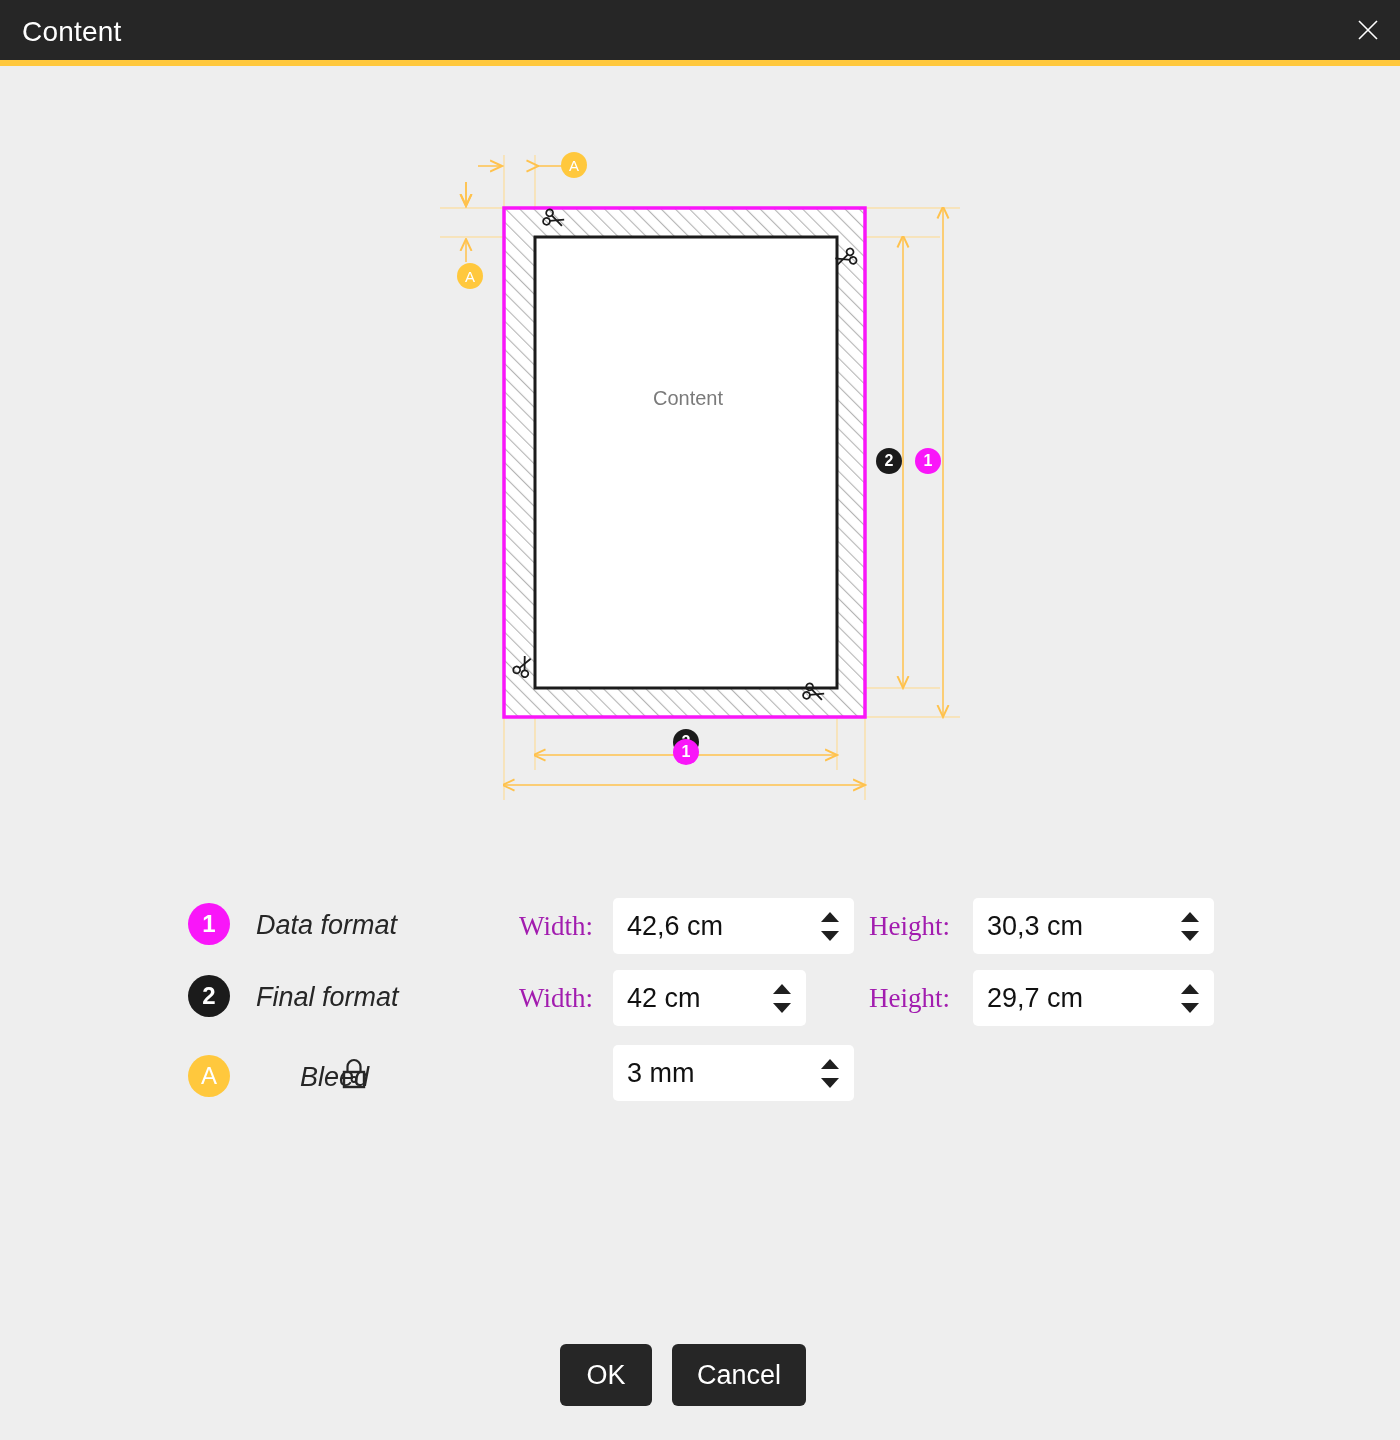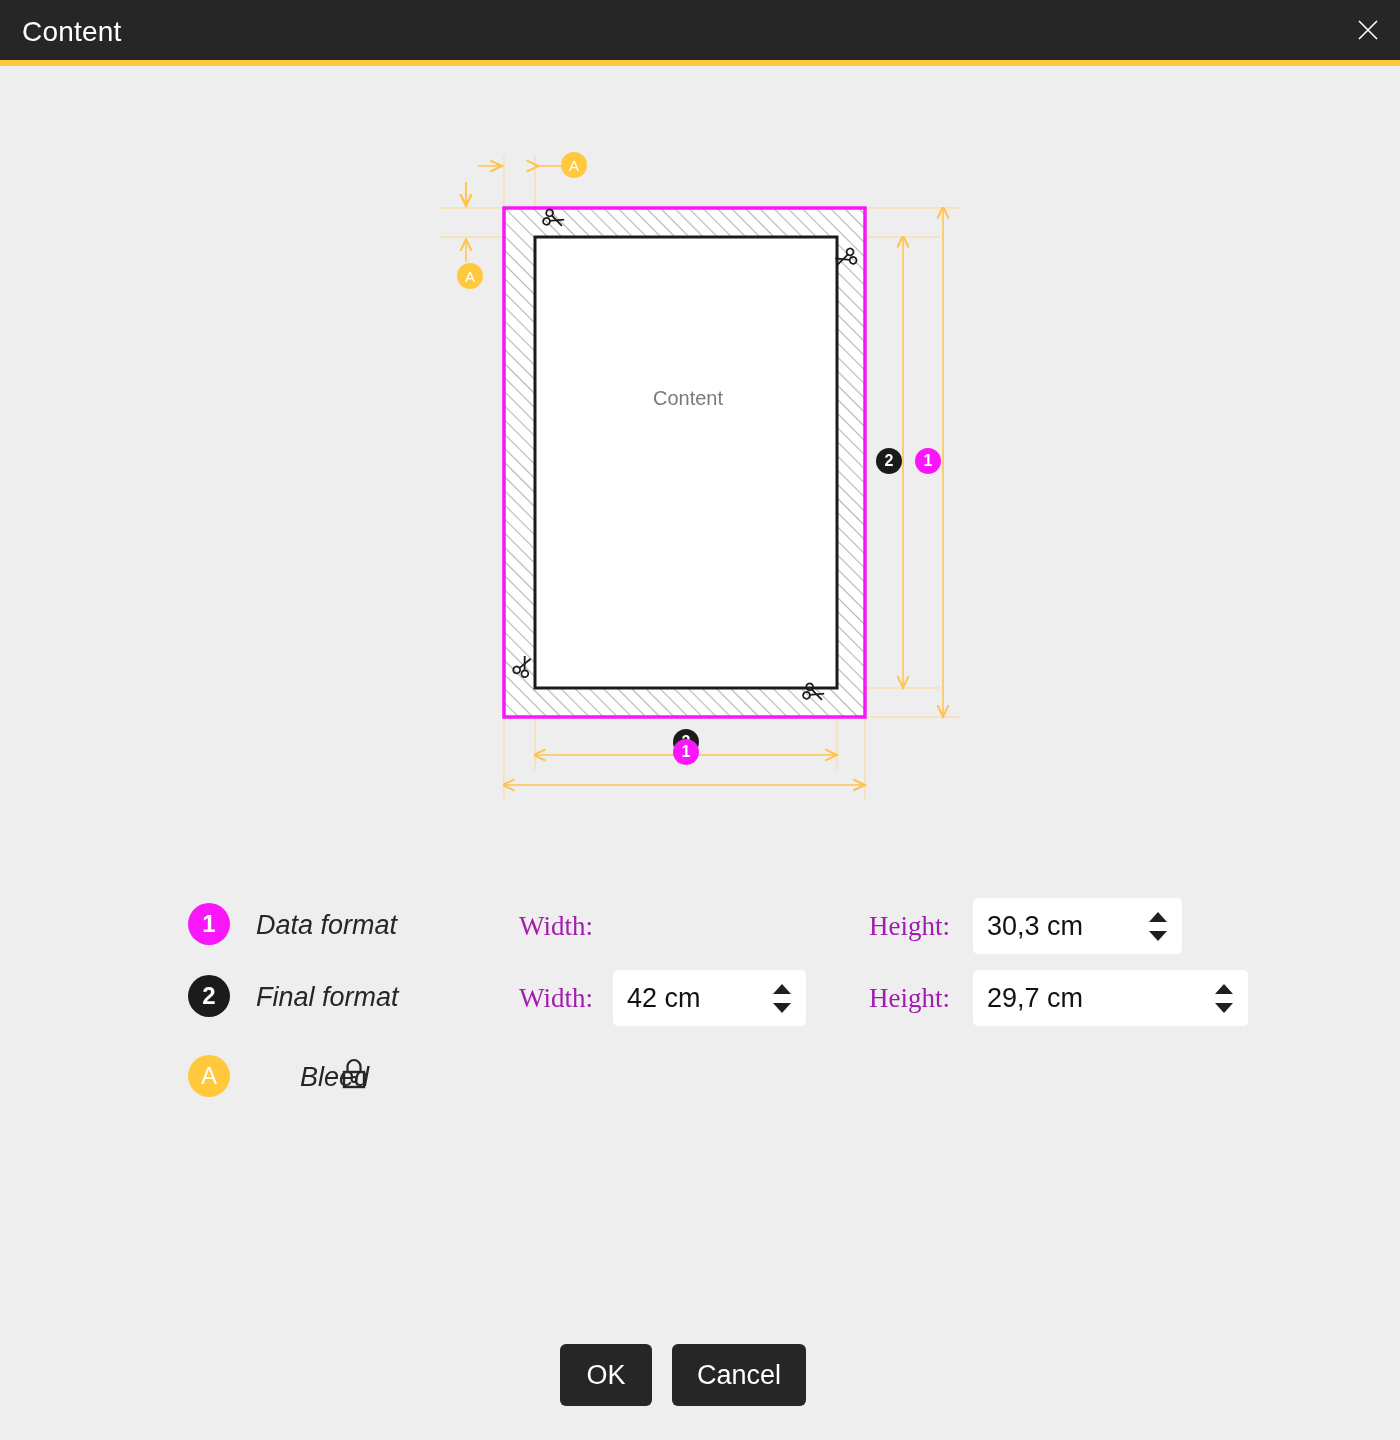--- a/index.html
+++ b/index.html
@@ -232,58 +232,72 @@
 
   <div class="content-label" style="left:213px; top:257px;">Content</div>
 </div>
 
 <div class="form">
 
   <div class="row-badge num" style="left:188px; top:903px; background:#f916f9;">1</div>
   <div class="row-label" style="left:256px; top:910px;">Data format</div>
 
   <div class="field-label" style="left:519px; top:911px;">Width:</div>
+  <div class="spin-field" style="left:613px; top:898px; width:241px;">
+    <div class="spin-value">42,6 cm</div>
+    <div class="spinner">
+      <div class="spin-up"></div>
+      <div class="spin-down"></div>
+    </div>
+  </div>
 
   <div class="field-label" style="left:869px; top:911px;">Height:</div>
-  <div class="spin-field" style="left:973px; top:898px; width:209px;">
+  <div class="spin-field" style="left:973px; top:898px; width:241px;">
     <div class="spin-value">30,3 cm</div>
     <div class="spinner">
       <div class="spin-up"></div>
       <div class="spin-down"></div>
     </div>
   </div>
 
   <div class="row-badge num" style="left:188px; top:975px; background:#1b1b1b;">2</div>
   <div class="row-label" style="left:256px; top:982px;">Final format</div>
 
   <div class="field-label" style="left:519px; top:983px;">Width:</div>
   <div class="spin-field" style="left:613px; top:970px; width:193px;">
     <div class="spin-value">42 cm</div>
     <div class="spinner">
       <div class="spin-up"></div>
       <div class="spin-down"></div>
     </div>
   </div>
 
   <div class="field-label" style="left:869px; top:983px;">Height:</div>
-  <div class="spin-field" style="left:973px; top:970px; width:275px;gap:24px;">
+  <div class="spin-field" style="left:973px; top:970px; width:241px;gap:24px;">
     <div class="spin-value">29,7 cm</div>
     <div class="spinner">
       <div class="spin-up"></div>
       <div class="spin-down"></div>
     </div>
   </div>
 
   <div class="row-badge letter" style="left:188px; top:1055px; background:#ffc83d;">A</div>
   <div class="row-label" style="left:256px; top:1062px;margin-left:44px;">Bleed</div>
 
   <span class="lock-icon" style="left:338px; top:1057px;">
     <svg width="32" height="36" viewBox="0 0 32 36">
       <path d="M9.5 15 L9.5 9.5 A6.5 6.5 0 0 1 22.5 9.5 L22.5 15" fill="none" stroke="#262626" stroke-width="2.2"></path>
       <rect x="6" y="15" width="20" height="15" fill="none" stroke="#262626" stroke-width="2.4"></rect>
       <circle cx="16" cy="22.5" r="2.4" fill="none" stroke="#262626" stroke-width="2"></circle>
     </svg>
   </span>
 
+  <div class="spin-field" style="left:613px; top:1045px; width:241px;">
+    <div class="spin-value">3 mm</div>
+    <div class="spinner">
+      <div class="spin-up"></div>
+      <div class="spin-down"></div>
+    </div>
+  </div>
 </div>
 
 <button class="btn" style="left:560px; top:1344px; width:92px;">OK</button>
 <button class="btn" style="left:672px; top:1344px; width:134px;">Cancel</button>
 
 </body></html>

